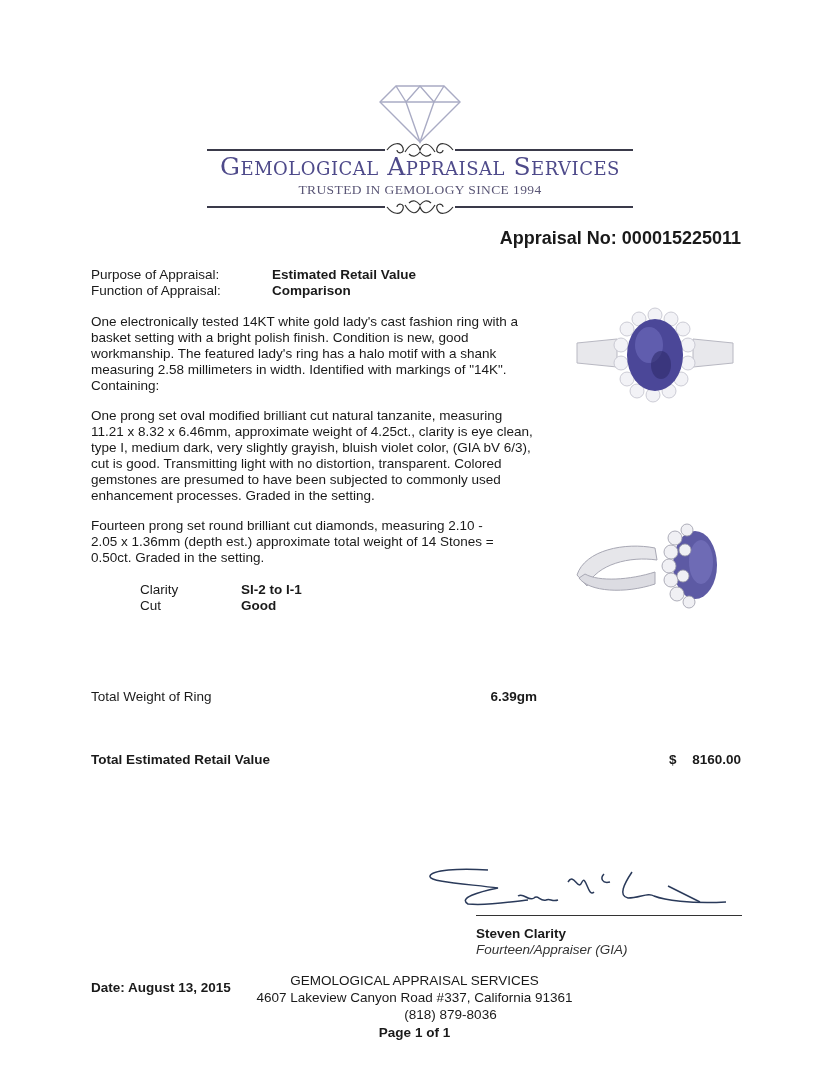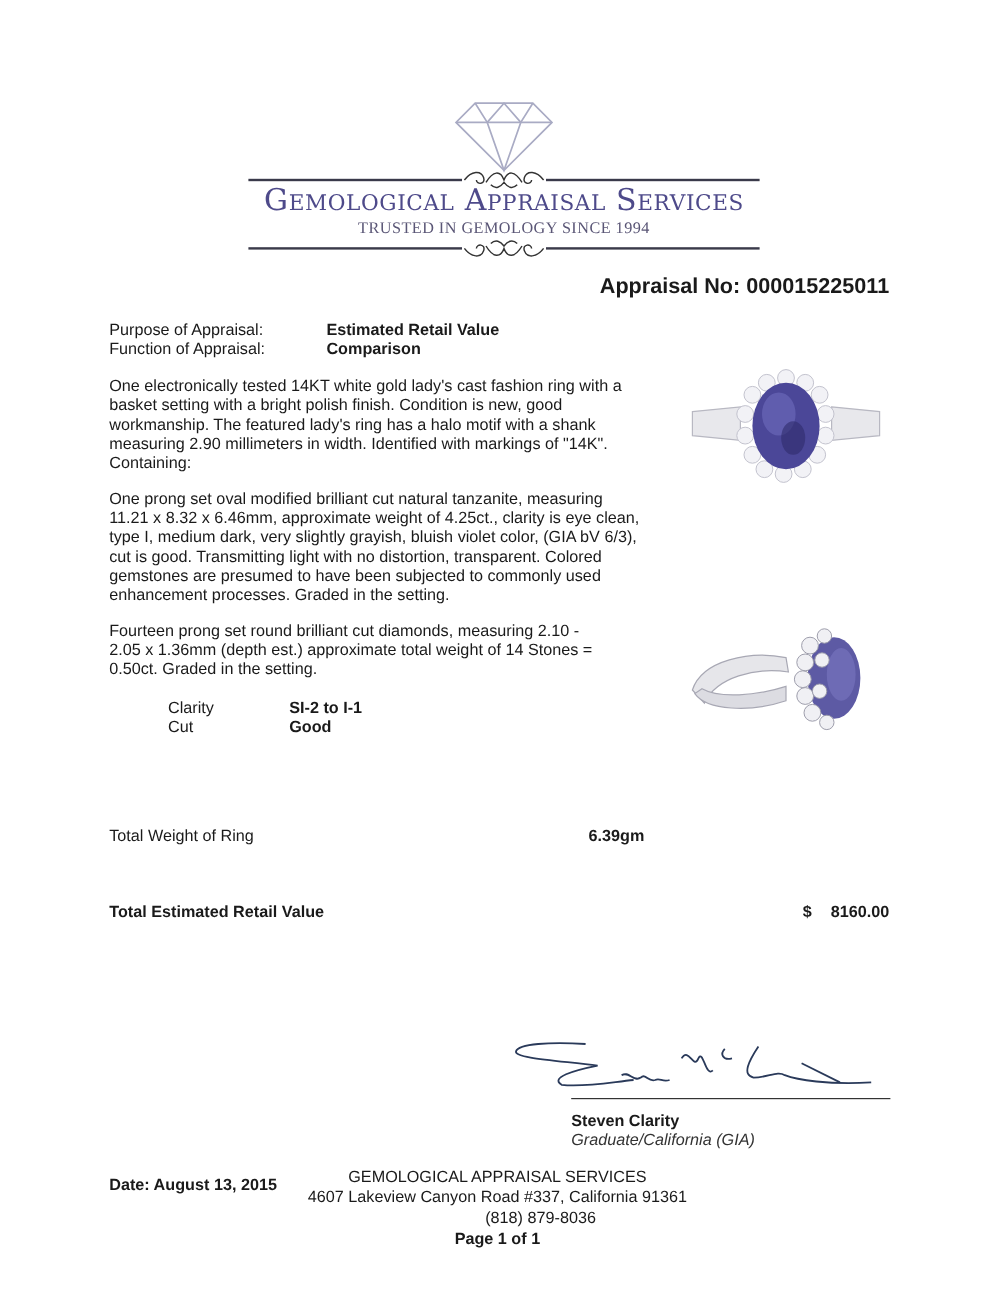--- a/index.html
+++ b/index.html
@@ -94,21 +94,21 @@
 
 <div class="abs kv" style="left:91px; top:267px; width:450px; height:16px;">
   <span class="k">Purpose of Appraisal:</span>
   <span class="v">Estimated Retail Value</span>
 </div>
 <div class="abs kv" style="left:91px; top:283px; width:450px; height:16px;">
   <span class="k">Function of Appraisal:</span>
   <span class="v">Comparison</span>
 </div>
 
-<p class="abs para" style="top:314px;">One electronically tested 14KT white gold lady's cast fashion ring with a basket setting with a bright polish finish. Condition is new, good workmanship. The featured lady's ring has a halo motif with a shank measuring 2.90 millimeters in width. Identified with markings of "14K". Containing:</p>
+<p class="abs para" style="top:314px;">One electronically tested 14KT white gold lady's cast fashion ring with a basket setting with a bright polish finish. Condition is new, good workmanship. The featured lady's ring has a halo motif with a shank measuring 2.58 millimeters in width. Identified with markings of "14K". Containing:</p>
 <p class="abs para" style="top:408px;">One prong set oval modified brilliant cut natural tanzanite, measuring 11.21 x 8.32 x 6.46mm, approximate weight of 4.25ct., clarity is eye clean, type I, medium dark, very slightly grayish, bluish violet color, (GIA bV 6/3), cut is good. Transmitting light with no distortion, transparent. Colored gemstones are presumed to have been subjected to commonly used enhancement processes. Graded in the setting.</p>
 <p class="abs para" style="top:518px; width:410px;">Fourteen prong set round brilliant cut diamonds, measuring 2.10 - 2.05 x 1.36mm (depth est.) approximate total weight of 14 Stones = 0.50ct. Graded in the setting.</p>
 
 <div class="abs grade" style="top:582px; width:300px;">
   <div class="row">
     <span class="k">Clarity</span>
     <span class="v">SI-2 to I-1</span>
   </div>
   <div class="row">
     <span class="k">Cut</span>
@@ -176,18 +176,18 @@
     <path d="M90,34 C96,30 100,40 106,36 C110,32 112,40 118,38 C122,36 124,40 130,38"></path>
     <path d="M140,20 C146,10 150,30 154,20 C158,12 160,36 166,30"></path>
     <path d="M176,12 C172,16 174,22 182,20"></path>
     <path d="M204,10 C196,22 190,34 200,36 C212,36 220,30 226,34 C236,38 262,42 298,40"></path>
     <path d="M240,24 L272,40"></path>
   </g>
 </svg>
 <div class="abs sig-line"></div>
 <div class="abs date">Date: August 13, 2015</div>
 <div class="abs signer">Steven Clarity</div>
-<div class="abs signer-title">Graduate/California (GIA)</div>
+<div class="abs signer-title">Fourteen/Appraiser (GIA)</div>
 
 <div class="abs footer" style="top:972px;">GEMOLOGICAL APPRAISAL SERVICES</div>
 <div class="abs footer" style="top:989px;">4607 Lakeview Canyon Road #337, California 91361</div>
 <div class="abs footer" style="top:1006px;margin-left:36px;">(818) 879-8036</div>
 <div class="abs footer" style="top:1024px; font-weight:bold;">Page 1 of 1</div>
 
 </body></html>

